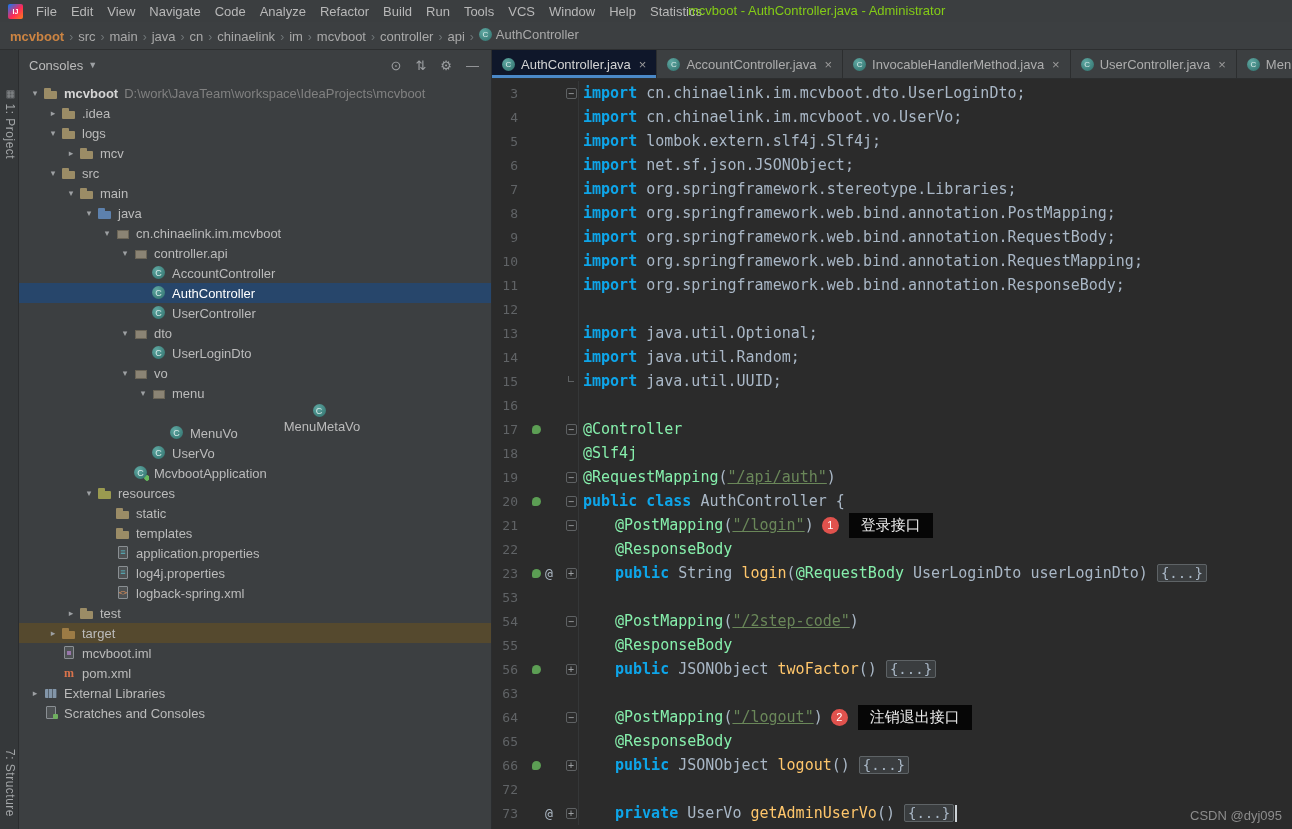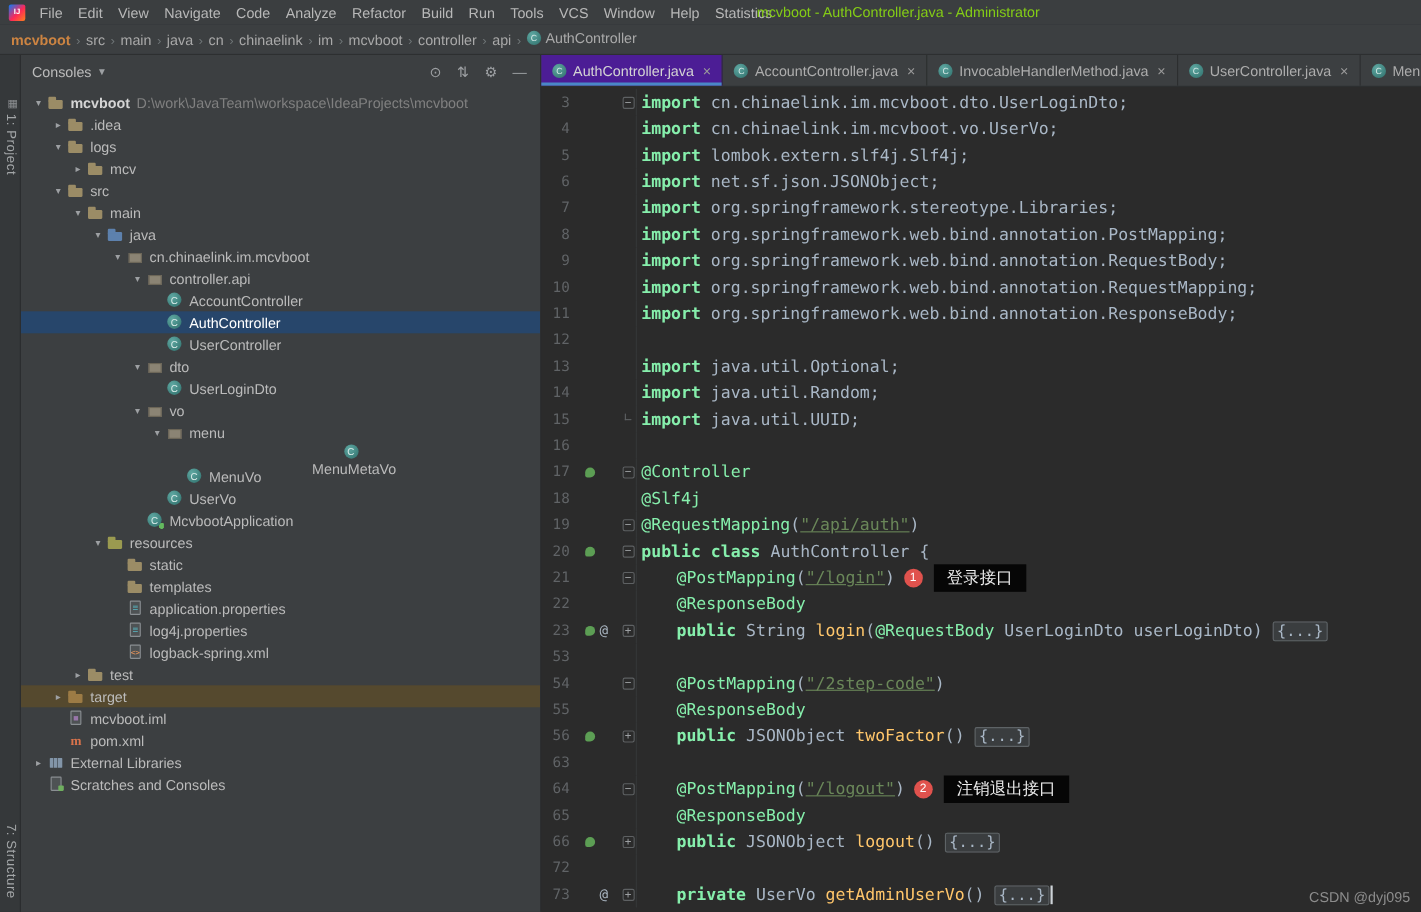--- a/index.html
+++ b/index.html
@@ -75,21 +75,21 @@
     background:repeating-linear-gradient(90deg,#8295A8 0 3px,#55606B 3px 4px);}
   .i-scratches::after{content:"";position:absolute;right:1px;bottom:2px;width:5px;height:5px;
     background:#6FAF5F;border-radius:1px;}
 
   
   .editor-wrap{flex:1;display:flex;flex-direction:column;min-width:0;background:#2b2b2b;}
   .tabbar{height:28px;background:#3c3f41;display:flex;align-items:stretch;
     border-bottom:1px solid #2c2e2f;flex:none;overflow:hidden;}
   .tab{display:flex;align-items:center;gap:6px;padding:0 10px;font-size:13px;color:#adadad;
     border-right:1px solid #2c2e2f;position:relative;flex:none;cursor:pointer;white-space:nowrap;}
-  .tab.active{background:#4c1d95;color:#d4d4d4;}
+  .tab.active{background:#0f172a;color:#d4d4d4;}
   .tab.active::after{content:"";position:absolute;left:0;right:0;bottom:0;height:3px;background:#4A88C7;}
   .ci{width:13px;height:13px;border-radius:50%;position:relative;flex:none;
     background:radial-gradient(circle at 35% 30%,#5FA8A2,#2E6E6A);}
   .ci::after{content:"C";position:absolute;inset:0;display:flex;align-items:center;justify-content:center;
     font-size:8px;color:#D8EAE8;}
   .tab-close{color:#9b9b9b;font-size:13px;margin-left:2px;}
 
   .editor{flex:1;font-family:"DejaVu Sans Mono",monospace;font-size:15px;position:relative;
     overflow:hidden;padding-top:2px;}
   .cl{display:flex;height:24px;align-items:center;}
@@ -99,21 +99,21 @@
   .gut-spring{width:9px;height:9px;border-radius:50% 50% 50% 2px;background:#5C9E54;flex:none;}
   .gut-at{color:#aab6c2;font-size:13px;flex:none;}
   .gut-sp{width:9px;flex:none;}
   .fcol{width:14px;flex:none;display:flex;align-items:center;justify-content:center;
     border-right:1px solid #353738;align-self:stretch;}
   .fm{width:11px;height:11px;border:1px solid #5E6163;border-radius:2px;color:#9DA0A3;font-size:10px;
     line-height:9px;text-align:center;background:#2b2b2b;box-sizing:border-box;cursor:pointer;}
   .fm.end{border:none;border-left:1px solid #5E6163;border-bottom:1px solid #5E6163;width:6px;height:6px;
     border-radius:0;margin-top:-4px;}
   .code{white-space:pre;padding-left:4px;flex:none;}
-  .tok-k{color:#86efac;font-weight:bold;}
+  .tok-k{color:#0ea5e9;font-weight:bold;}
   .tok-p{color:#A9B7C6;}
   .tok-a{color:#86efac;}
   .tok-s{color:#6A8759;text-decoration:underline;}
   .tok-m{color:#FFC66B;}
   .tok-f{color:#A9B7C6;background:#3A3D3F;border:1px solid #5E6366;border-radius:2px;padding:0 3px;font-size:14px;}
   .badge{width:17px;height:17px;border-radius:50%;background:#E0524D;color:#fff;font-size:11px;
     display:inline-flex;align-items:center;justify-content:center;margin-left:8px;flex:none;
     font-family:"Liberation Sans",sans-serif;}
   .tip{margin-left:10px;background:#060606;color:#ECECEC;font-size:15px;padding:0 12px;height:25px;
     display:inline-flex;align-items:center;flex:none;font-family:"Liberation Sans",sans-serif;}

